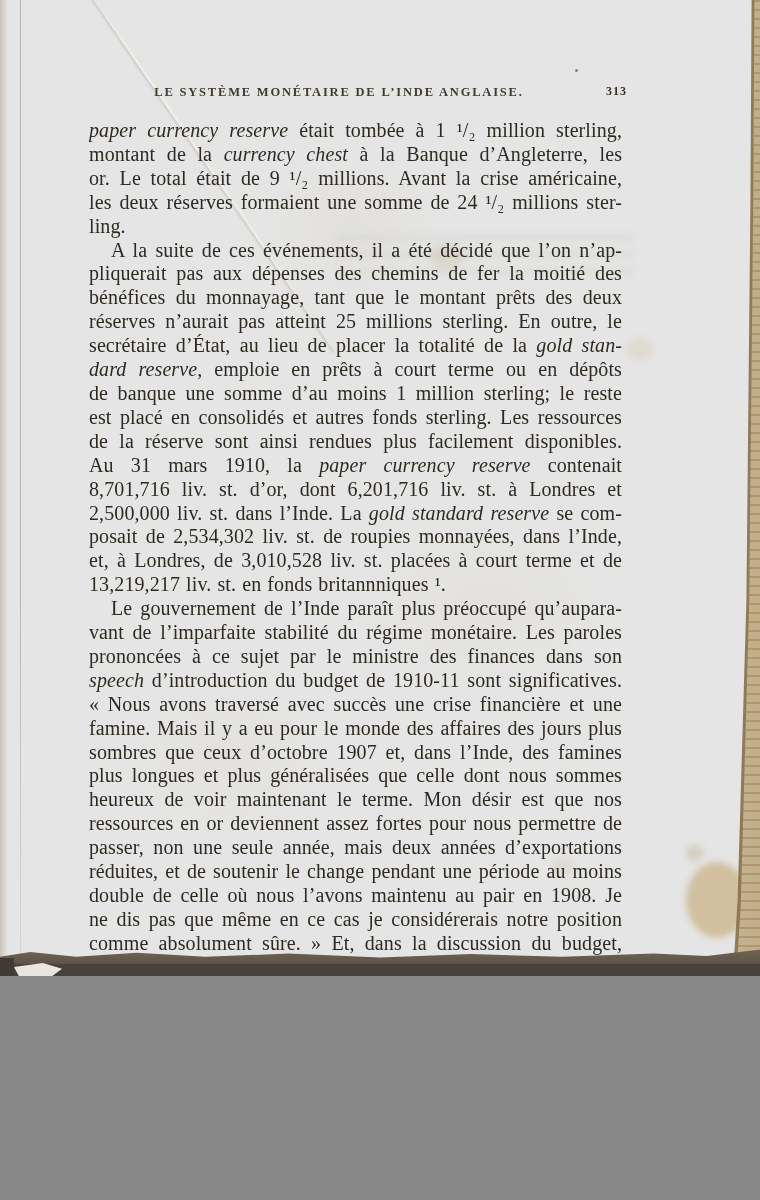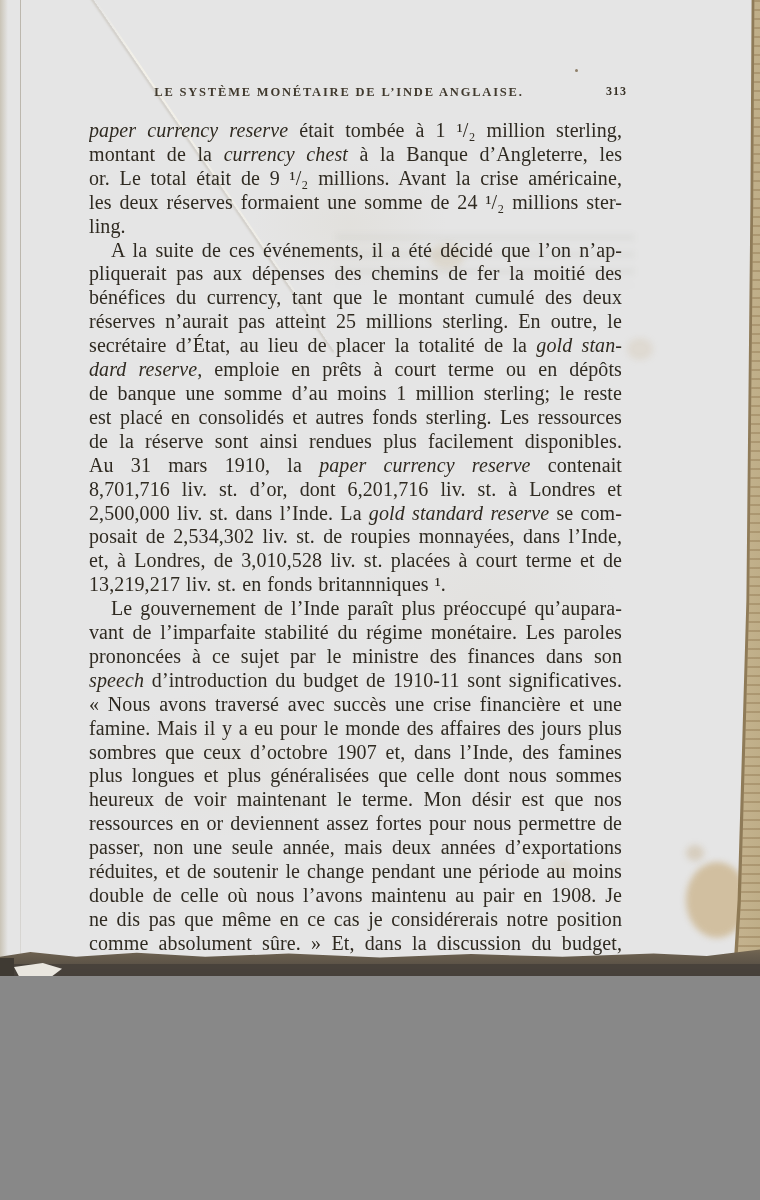--- a/index.html
+++ b/index.html
@@ -95,21 +95,21 @@
   </div>
 
   <div class="textblock" style="color: rgb(47, 42, 33);">
       <div class="line"><span class="it">paper currency reserve</span><span> était tombée à 1 ¹/₂ million sterling,</span></div>
       <div class="line"><span>montant de la </span><span class="it">currency chest</span><span> à la Banque d’Angleterre, les</span></div>
       <div class="line"><span>or. Le total était de 9 ¹/₂ millions. Avant la crise américaine,</span></div>
       <div class="line"><span>les deux réserves formaient une somme de 24 ¹/₂ millions ster-</span></div>
       <div class="line nojust"><span>ling.</span></div>
       <div class="line indent"><span>A la suite de ces événements, il a été décidé que l’on n’ap-</span></div>
       <div class="line"><span>pliquerait pas aux dépenses des chemins de fer la moitié des</span></div>
-      <div class="line"><span>bénéfices du currency, tant que le montant cumulé des deux</span></div>
+      <div class="line"><span>bénéfices du monnayage, tant que le montant prêts des deux</span></div>
       <div class="line"><span>réserves n’aurait pas atteint 25 millions sterling. En outre, le</span></div>
       <div class="line"><span>secrétaire d’État, au lieu de placer la totalité de la </span><span class="it">gold stan-</span></div>
       <div class="line"><span class="it">dard reserve,</span><span> emploie en prêts à court terme ou en dépôts</span></div>
       <div class="line"><span>de banque une somme d’au moins 1 million sterling; le reste</span></div>
       <div class="line"><span>est placé en consolidés et autres fonds sterling. Les ressources</span></div>
       <div class="line"><span>de la réserve sont ainsi rendues plus facilement disponibles.</span></div>
       <div class="line"><span>Au 31 mars 1910, la </span><span class="it">paper currency reserve</span><span> contenait</span></div>
       <div class="line"><span>8,701,716 liv. st. d’or, dont 6,201,716 liv. st. à Londres et</span></div>
       <div class="line"><span>2,500,000 liv. st. dans l’Inde. La </span><span class="it">gold standard reserve</span><span> se com-</span></div>
       <div class="line"><span>posait de 2,534,302 liv. st. de roupies monnayées, dans l’Inde,</span></div>

